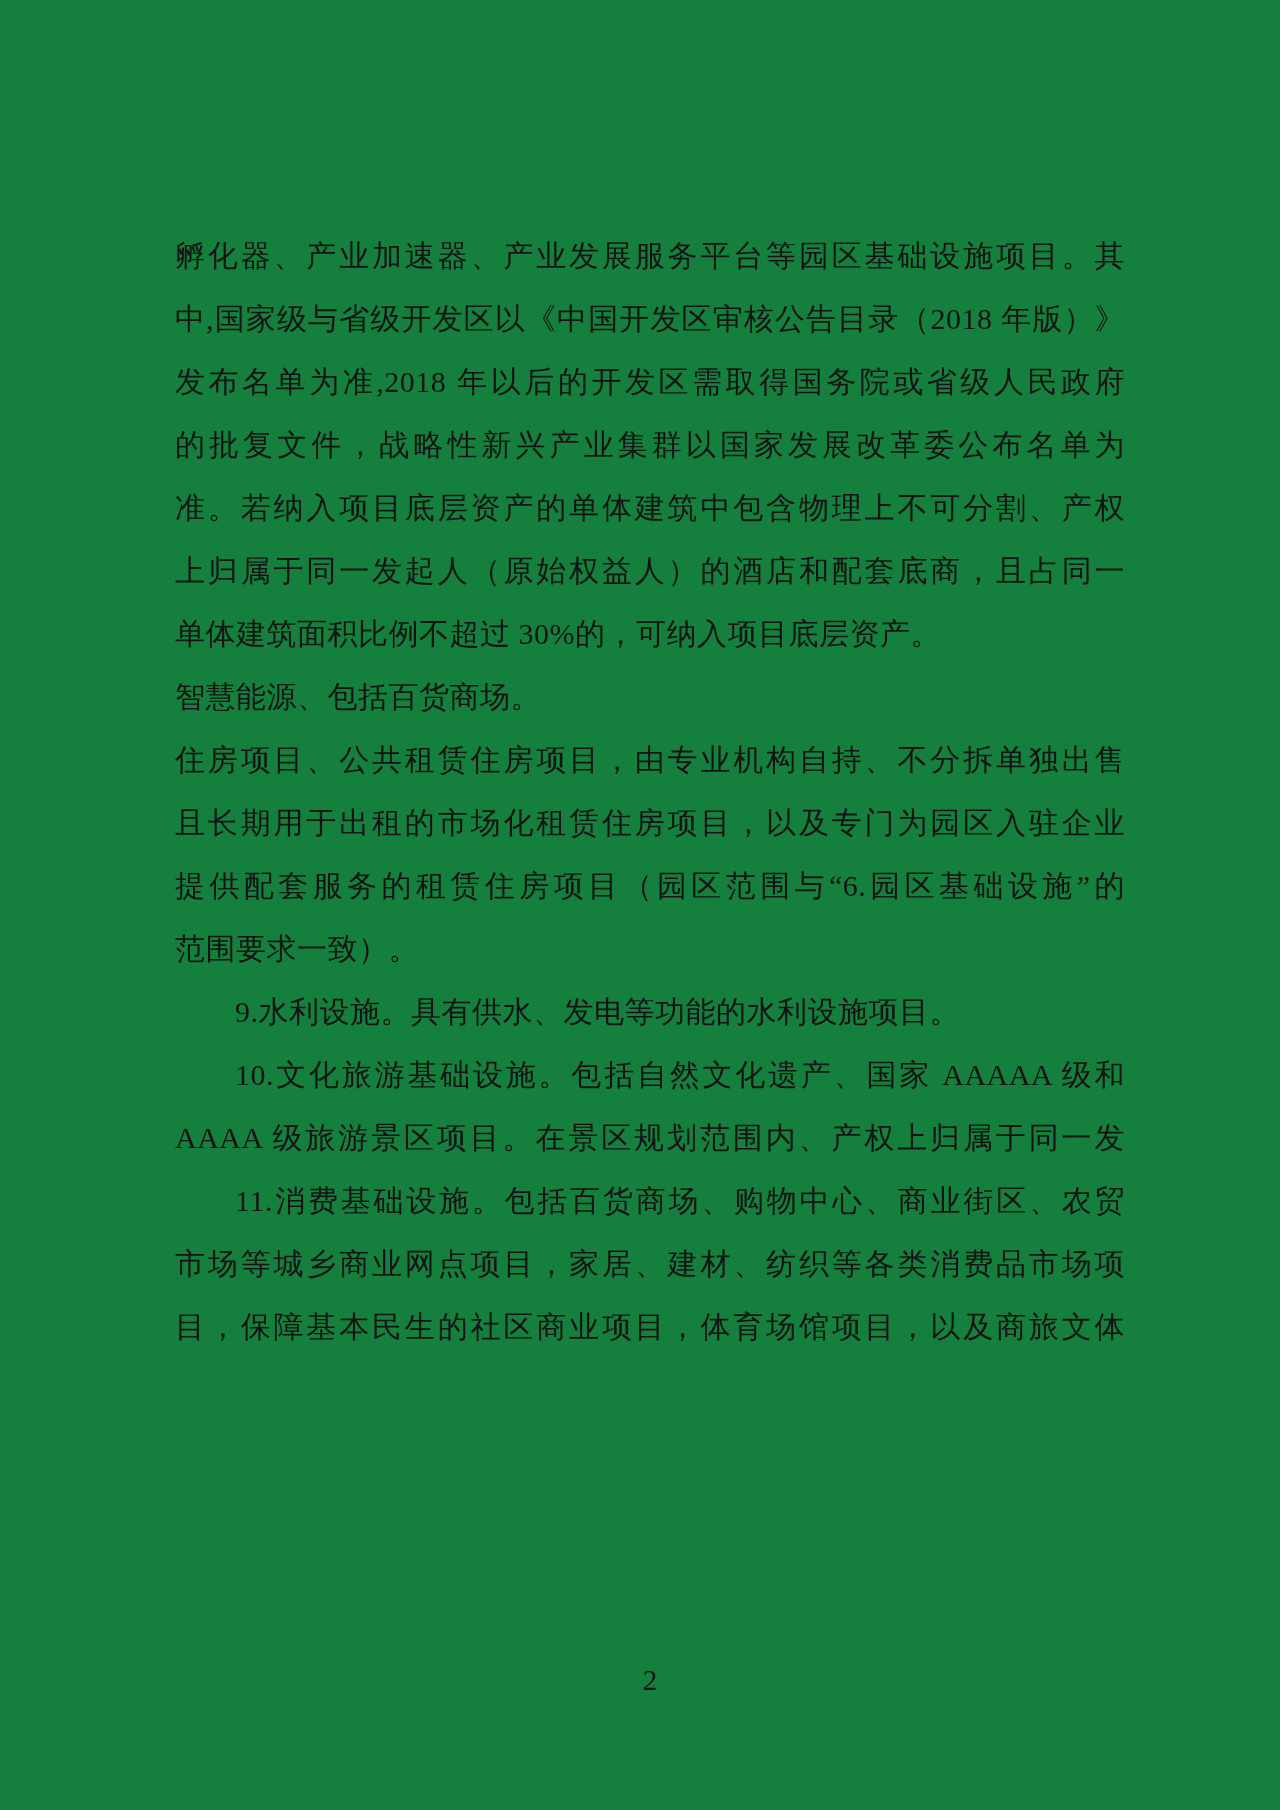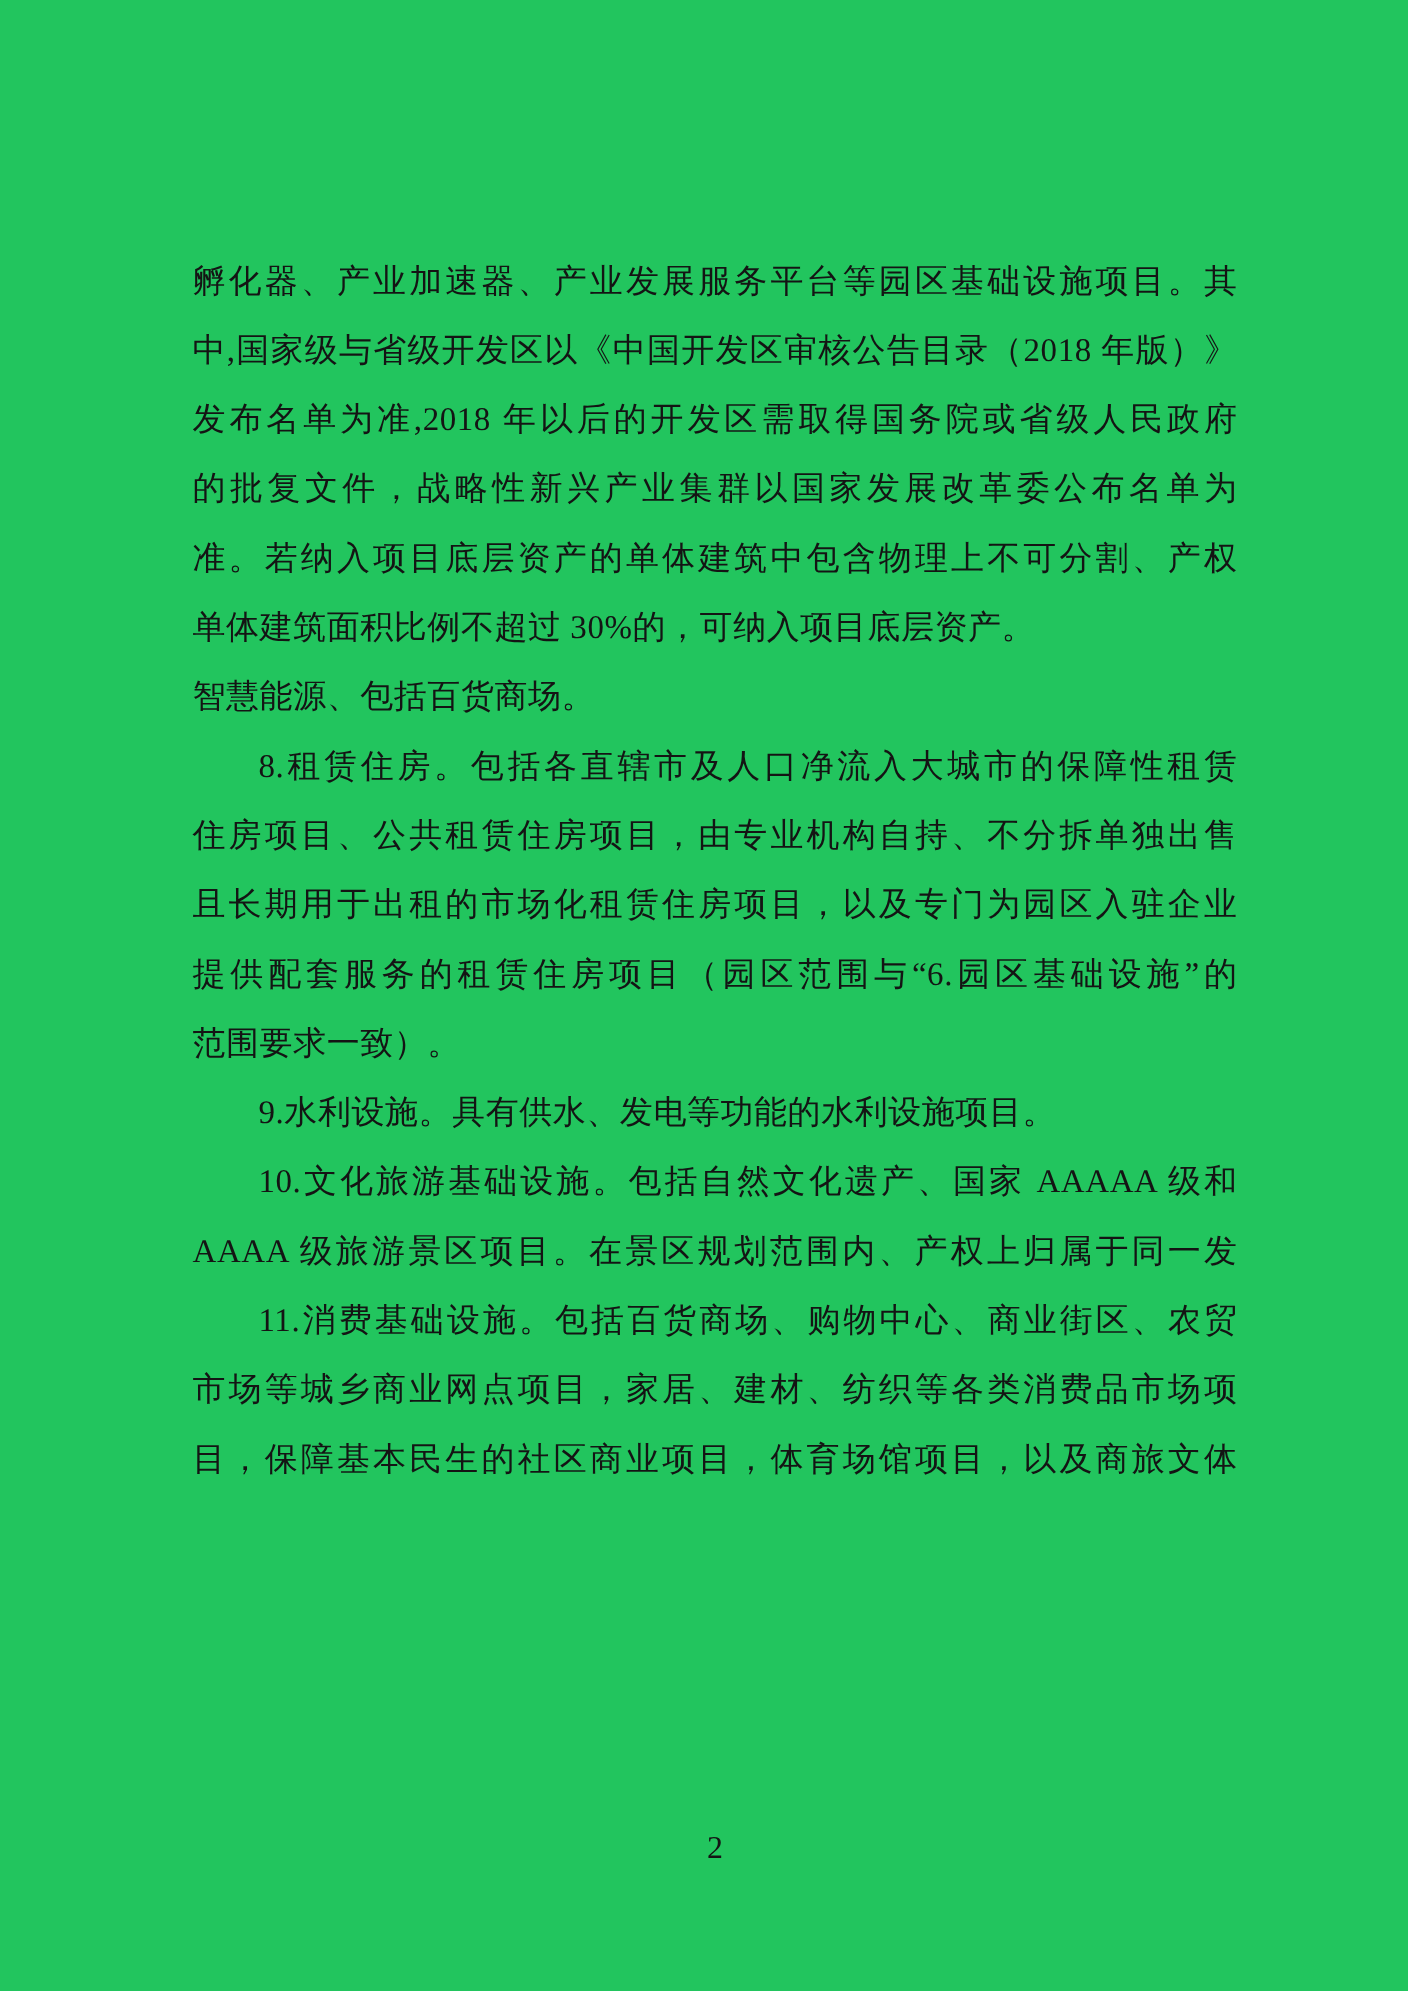--- a/index.html
+++ b/index.html
@@ -4,21 +4,21 @@
 <style>
   html, body {
     margin: 0;
     padding: 0;
     background: #ffffff;
   }
   .page {
     position: relative;
     width: 1280px;
     height: 1810px;
-    background: #22c55e;
+    background: #15803d;
     overflow: hidden;
     font-family: "Liberation Serif", "DejaVu Serif", serif;
     color: #141414;
   }
   .textblock {
     position: absolute;
     left: 175px;
     top: 224px;
     width: 950px;
   }
@@ -58,23 +58,23 @@
 </head>
 <body>
 
 <div class="page">
   <div class="textblock">
     <div class="line j">孵化器、产业加速器、产业发展服务平台等园区基础设施项目。其</div>
     <div class="line j">中,国家级与省级开发区以《中国开发区审核公告目录（2018 年版）》</div>
     <div class="line j">发布名单为准,2018 年以后的开发区需取得国务院或省级人民政府</div>
     <div class="line j">的批复文件，战略性新兴产业集群以国家发展改革委公布名单为</div>
     <div class="line j">准。若纳入项目底层资产的单体建筑中包含物理上不可分割、产权</div>
+    <div class="line j">上归属于同一发起人（原始权益人）的酒店和配套底商，且占同一</div>
     <div class="line l">单体建筑面积比例不超过 30%的，可纳入项目底层资产。</div>
     <div class="line l">智慧能源、包括百货商场。</div>
-    <div class="line j ind">8.租赁住房。包括各直辖市及人口净流入大城市的保障性租赁</div>
     <div class="line j">住房项目、公共租赁住房项目，由专业机构自持、不分拆单独出售</div>
     <div class="line j">且长期用于出租的市场化租赁住房项目，以及专门为园区入驻企业</div>
     <div class="line j">提供配套服务的租赁住房项目（园区范围与“6.园区基础设施”的</div>
     <div class="line l">范围要求一致）。</div>
     <div class="line l ind">9.水利设施。具有供水、发电等功能的水利设施项目。</div>
     <div class="line j ind">10.文化旅游基础设施。包括自然文化遗产、国家 AAAAA 级和</div>
     <div class="line j">AAAA 级旅游景区项目。在景区规划范围内、产权上归属于同一发</div>
     <div class="line j ind">11.消费基础设施。包括百货商场、购物中心、商业街区、农贸</div>
     <div class="line j">市场等城乡商业网点项目，家居、建材、纺织等各类消费品市场项</div>
     <div class="line j">目，保障基本民生的社区商业项目，体育场馆项目，以及商旅文体</div>

